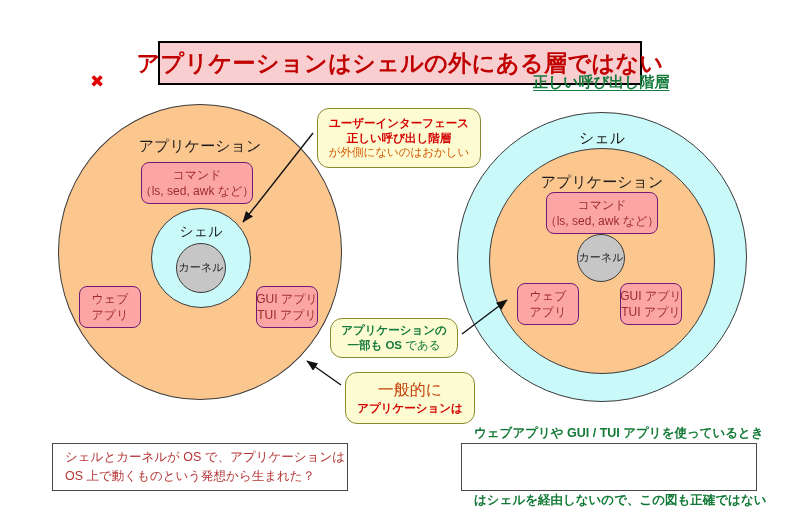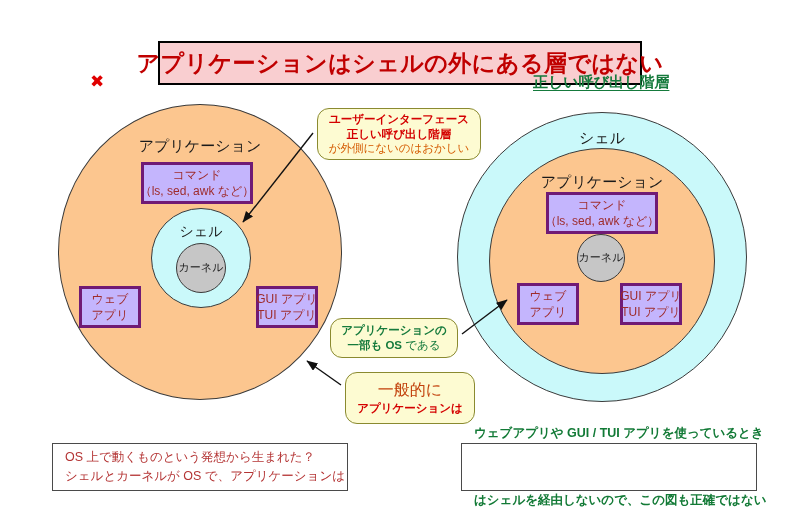--- a/index.html
+++ b/index.html
@@ -105,23 +105,23 @@
   #right-outer-circle { left: 457px; top: 112px; width: 290px; height: 290px; }
   #right-outer-circle .circle-label { top: 16px; font-size: 15px; }
   #right-app-circle   { left: 489px; top: 148px; width: 226px; height: 226px; }
   #right-app-circle .circle-label { top: 24px; font-size: 15px; }
   #right-kernel-circle{ left: 577px; top: 234px; width: 48px; height: 48px; }
   #right-kernel-circle .circle-label { top: 15px; font-size: 11px; }
 
   
   .node-box {
     position: absolute;
-    background: #c4b5fd;
-    border: 3px solid #701a75;
-    border-radius: 0;
+    background: #fca5a5;
+    border: 1px solid #701a75;
+    border-radius: 8px;
     box-sizing: border-box;
     color: #9e2b2b;
     display: flex;
     flex-direction: column;
     align-items: center;
     justify-content: center;
     line-height: 1.35;
     white-space: nowrap;
   }
   .node-box .line1 { font-size: 12px; }
@@ -147,21 +147,21 @@
     align-items: center;
     justify-content: center;
     line-height: 1.3;
     white-space: nowrap;
     text-align: center;
   }
   .callout .cl { font-size: 11.5px; }
   .callout .bold { font-weight: bold; }
 
   #callout-ui {
-    left: 317px; top: 108px; width: 164px; height: 52px;
+    left: 317px; top: 108px; width: 164px; height: 60px;
     color: #d40000;
   }
   #callout-ui .cl-plain { color: #d45a00; font-size: 11.5px; }
 
   #callout-os {
     left: 330px; top: 318px; width: 128px; height: 40px;
     color: #157a3c;
   }
   #callout-os .cl-plain { color: #157a3c; font-weight: normal; }
 
@@ -298,20 +298,20 @@
   <span class="cl bold">アプリケーションの</span>
   <span class="cl"><span class="bold">一部も OS </span><span class="cl-plain">である</span></span>
 </div>
 
 <div class="callout" id="callout-noshell">
   <span class="cl-plain">一般的に</span>
   <span class="cl bold">アプリケーションは</span>
 </div>
 
 <div class="note-box" id="note-left">
+  <span>シェルとカーネルが OS で、アプリケーションは</span>
   <span>OS 上で動くものという発想から生まれた？</span>
-  <span>シェルとカーネルが OS で、アプリケーションは</span>
 </div>
 
 <div class="note-box" id="note-right">
   <span>ウェブアプリや GUI / TUI アプリを使っているとき</span>
   <span>はシェルを経由しないので、この図も正確ではない</span>
 </div>
 
 </body></html>

